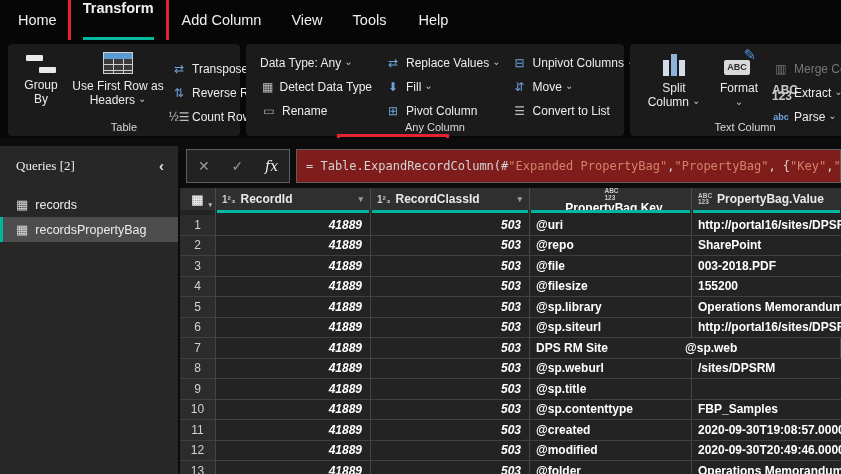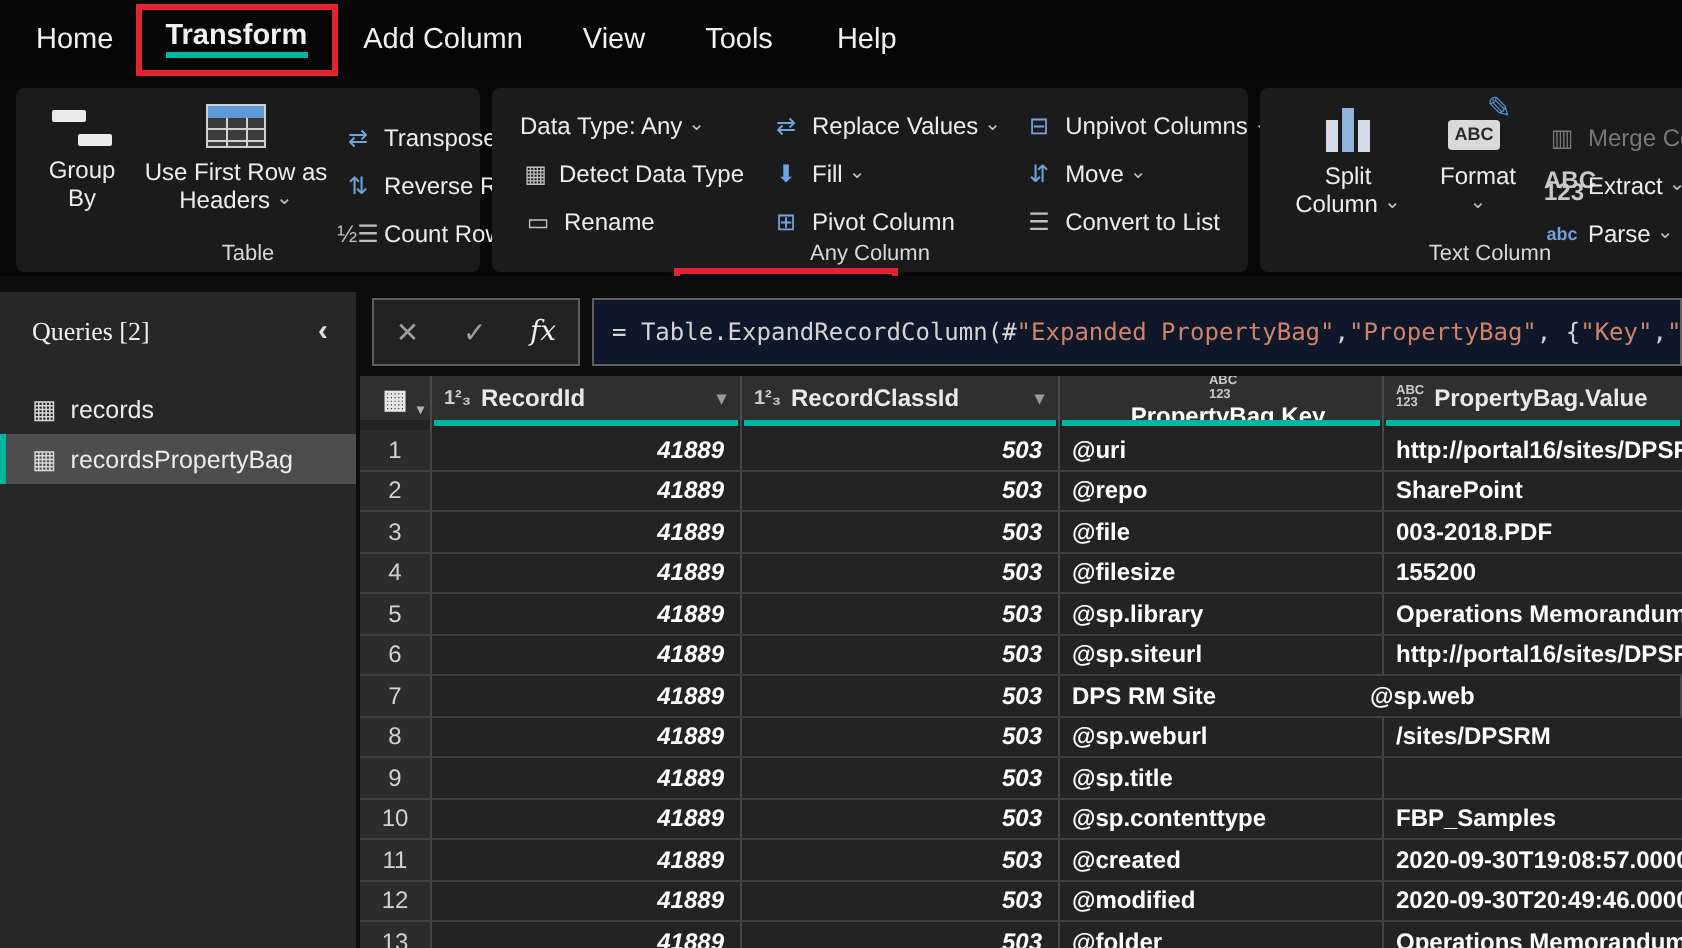--- a/index.html
+++ b/index.html
@@ -13,21 +13,21 @@
   
   .menubar { position:absolute; left:0; top:0; width:100%; height:40px;
     display:flex; align-items:center; background:#060606; }
   .menu-tab { font-size:14.5px; color:#f0f0f0; padding:10px 0; cursor:default; }
   .m-home{ margin-left:18px; }
   .m-add{ margin-left:13px; }
   .m-view{ margin-left:30px; }
   .m-tools{ margin-left:30px; }
   .m-help{ margin-left:32px; }
   .tab-active-wrap { margin-left:11px; border:3px solid #e42330; padding:4px 12px 6px 12px; }
-  .tab-active-wrap .menu-tab { font-weight:bold; padding:0 0 0 0; display:inline-block;
+  .tab-active-wrap .menu-tab { font-weight:bold; padding:0 0 21px 0; display:inline-block;
     border-bottom:3px solid #00b7a0; }
 
   
   .ribbon { position:absolute; left:0; top:40px; width:100%; height:98px; background:#070707; }
   .rgroup { position:absolute; top:4px; height:92px; background:#1b1b1b; border-radius:4px; }
   .rgroup-label { position:absolute; bottom:3px; left:0; width:100%; text-align:center;
     font-size:11px; color:#d8d8d8; }
   .g-table { left:8px; width:232px; }
   .g-any { left:246px; width:378px; }
   .g-text { left:630px; width:230px; }
@@ -94,21 +94,21 @@
   .sb-item .ticon { font-size:13px; margin-right:7px; color:#d8d8d8; }
   .sb-item.sel { background:#4d4d4d; border-left:3px solid #00b7a0; }
 
   
   .fbtns { position:absolute; left:186px; top:11px; width:104px; height:34px;
     border:1px solid #5f5f5f; background:#222; display:flex; align-items:center;
     justify-content:space-around; }
   .fbtn { font-size:14px; color:#9d9d9d; }
   .fx { color:#efefef; font-style:italic; font-family:"DejaVu Serif", serif; font-size:14px; }
   .finput { position:absolute; left:296px; top:11px; width:545px; height:34px;
-    border:1px solid #5f5f5f; background:#0f172a; display:flex; align-items:center;
+    border:1px solid #5f5f5f; background:#7f1d1d; display:flex; align-items:center;
     padding-left:9px; overflow:hidden; white-space:nowrap;
     font-family:"DejaVu Sans Mono", monospace; font-size:12px; color:#d4d4d4; }
   .fstr { color:#d1836a; }
 
   
   .grid { position:absolute; left:180px; top:50px; width:661px; height:286px;
     background:#232323; overflow:hidden; font-size:12px; }
   .hdr-row { display:flex; height:22px; background:#2f2f2f; }
   .hcell { display:flex; align-items:center; border-right:1px solid #4a4a4a;
     padding:0 4px 0 6px; font-weight:bold; color:#e9e9e9; overflow:hidden; }

